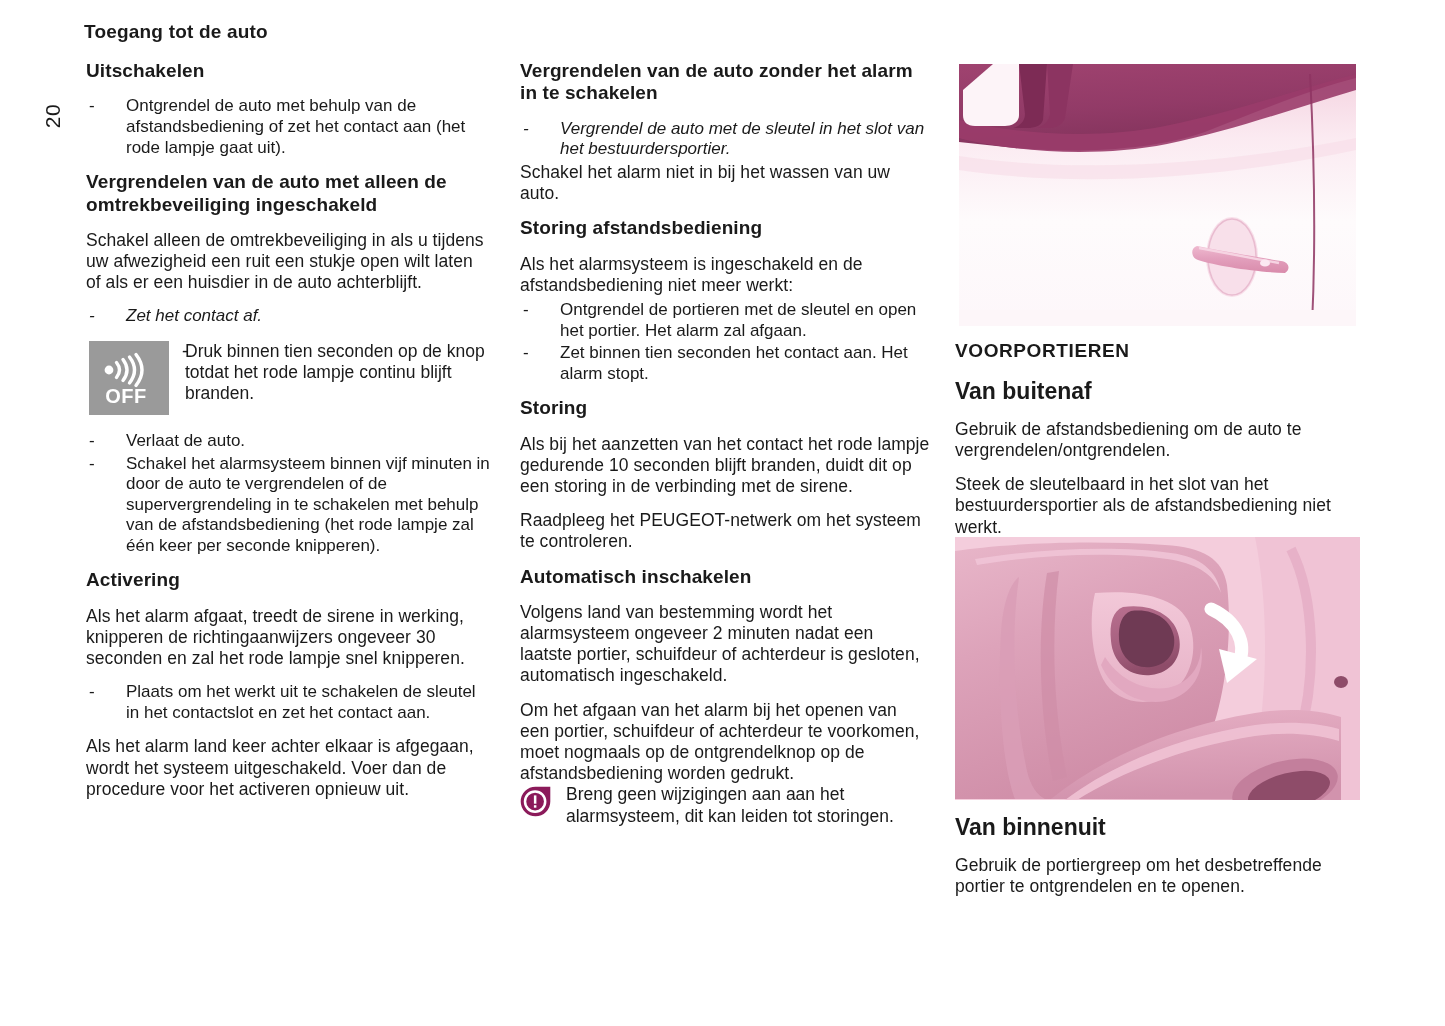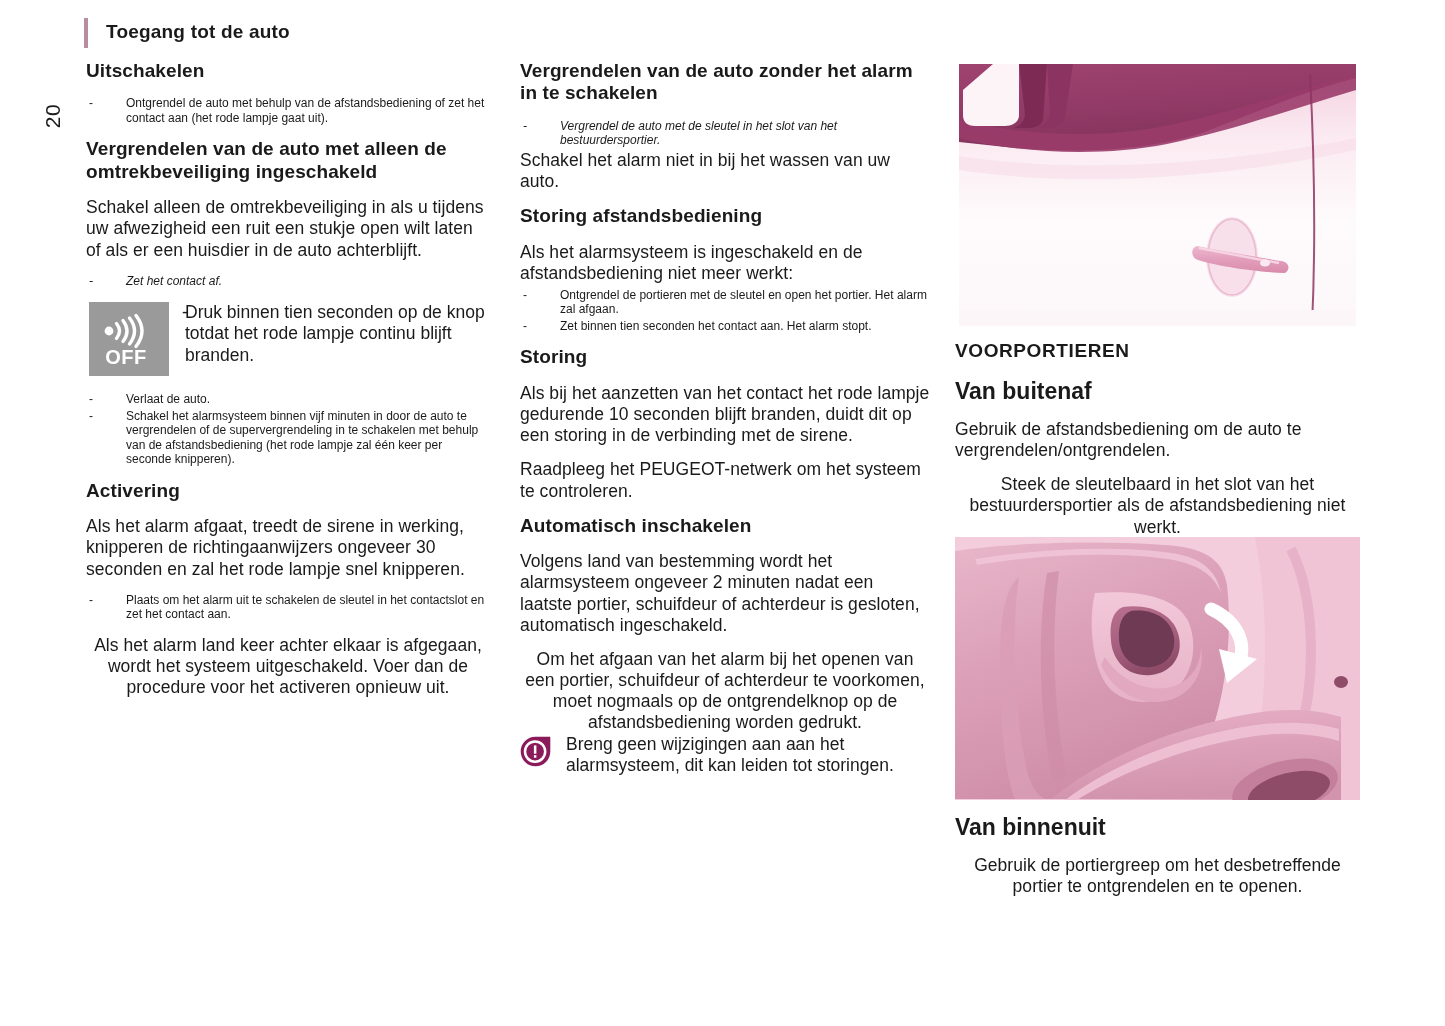--- a/index.html
+++ b/index.html
@@ -40,20 +40,21 @@
   }
 
   
   .header {
     position: absolute;
     left: 84px;
     top: 18px;
     display: flex;
     align-items: stretch;
     height: 30px;
+    flex-direction: column;
   }
   .header-bar {
     width: 4px;
     background: #b98ca0;
     margin-right: 18px;
   }
   .header-title {
     font-size: 19px;
     font-weight: bold;
     letter-spacing: 0.2px;
@@ -92,32 +93,32 @@
     margin: 0 0 14px 0;
     line-height: 1.18;
   }
 
   p.body {
     font-size: 17.5px;
     line-height: 1.21;
     margin: 0 0 13px 0;
     letter-spacing: 0.05px;
   }
-  p.body.last { margin-bottom: 0; text-align: center; }
+  p.body.last { margin-bottom: 0; }
 
   
   ul.dash {
     list-style: none;
     margin: 0 0 13px 0;
     padding: 0;
   }
   ul.dash li {
     position: relative;
     padding-left: 40px;
-    font-size: 12px;
+    font-size: 17px;
     line-height: 1.21;
     margin-bottom: 2px;
   }
   ul.dash li::before {
     content: "-";
     position: absolute;
     left: 3px;
     top: 0;
   }
   ul.dash.m0 { margin-bottom: 0; font-style: italic; }
@@ -236,21 +237,21 @@
     <ul class="dash">
       <li>Verlaat de auto.</li>
       <li>Schakel het alarmsysteem binnen vijf minuten in door de auto te vergrendelen of de supervergrendeling in te schakelen met behulp van de afstandsbediening (het rode lampje zal één keer per seconde knipperen).</li>
     </ul>
 
     <h2 class="sect">Activering</h2>
 
     <p class="body">Als het alarm afgaat, treedt de sirene in werking, knipperen de richtingaanwijzers ongeveer 30 seconden en zal het rode lampje snel knipperen.</p>
 
     <ul class="dash">
-      <li>Plaats om het alarm uit te schakelen de sleutel in het contactslot en zet het contact aan.</li>
+      <li>Plaats om het werkt uit te schakelen de sleutel in het contactslot en zet het contact aan.</li>
     </ul>
 
     <p class="body last">Als het alarm land keer achter elkaar is afgegaan, wordt het systeem uitgeschakeld. Voer dan de procedure voor het activeren opnieuw uit.</p>
   </div>
 
   <div class="col col-2">
 
     <h2 class="sect">Vergrendelen van de auto zonder het alarm in te schakelen</h2>
 
     <ul class="dash m0">

